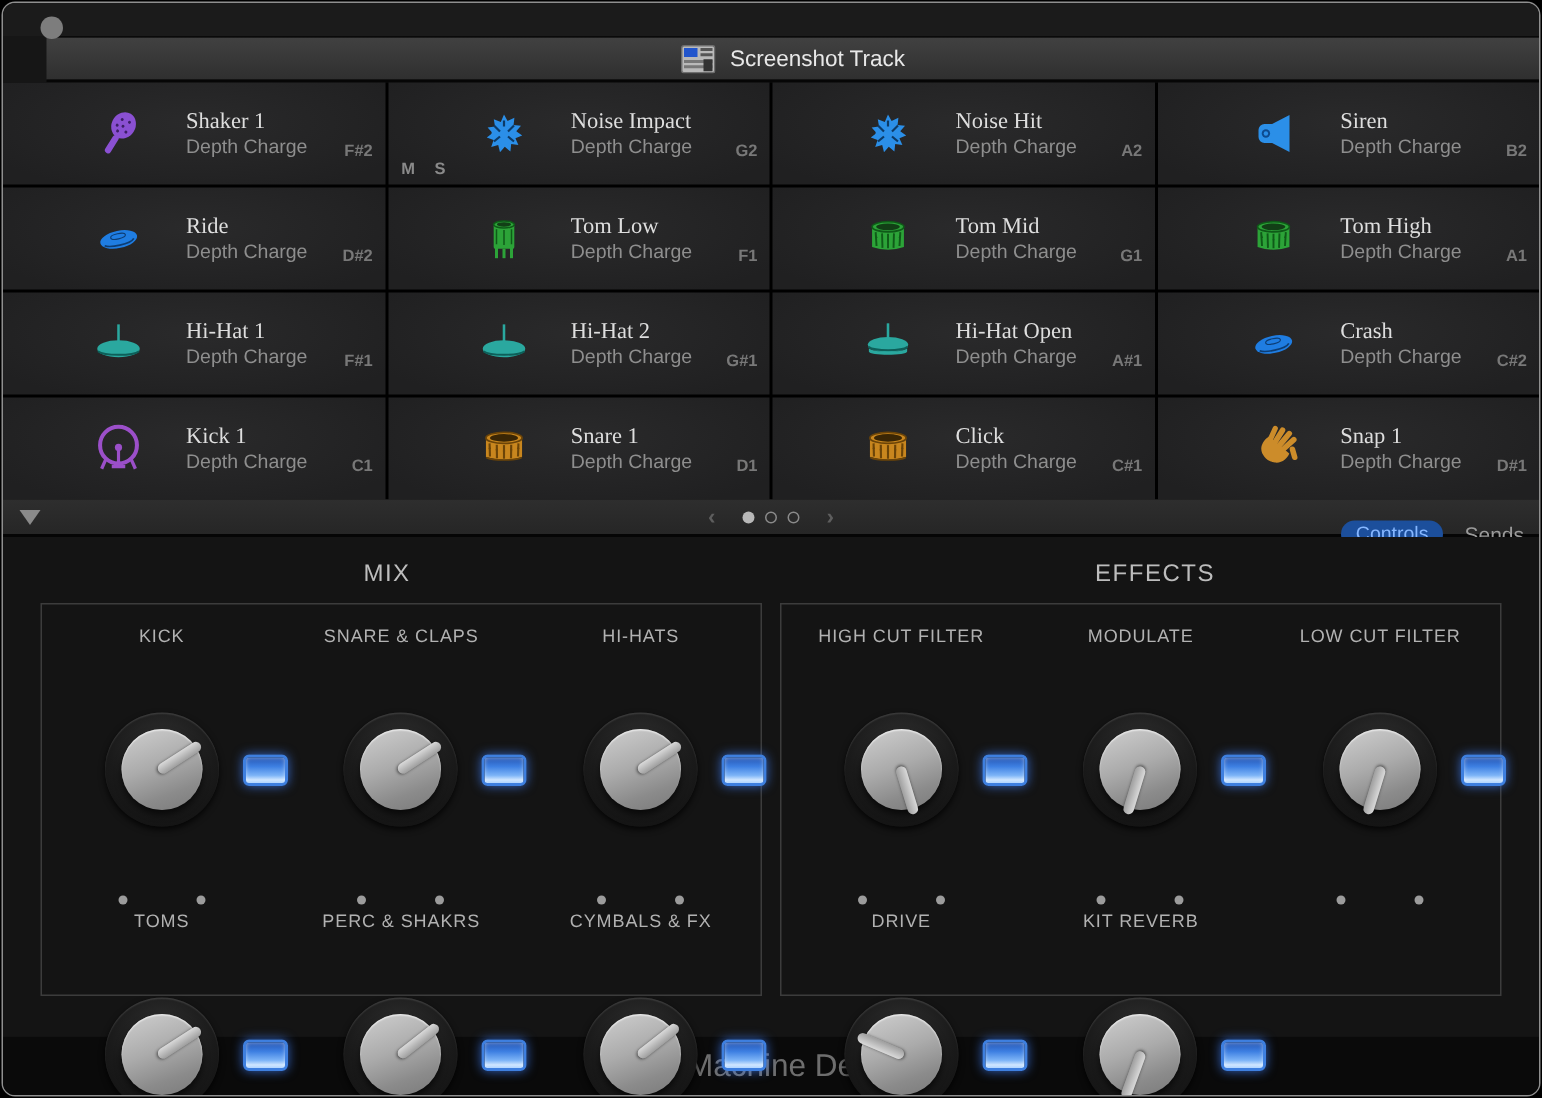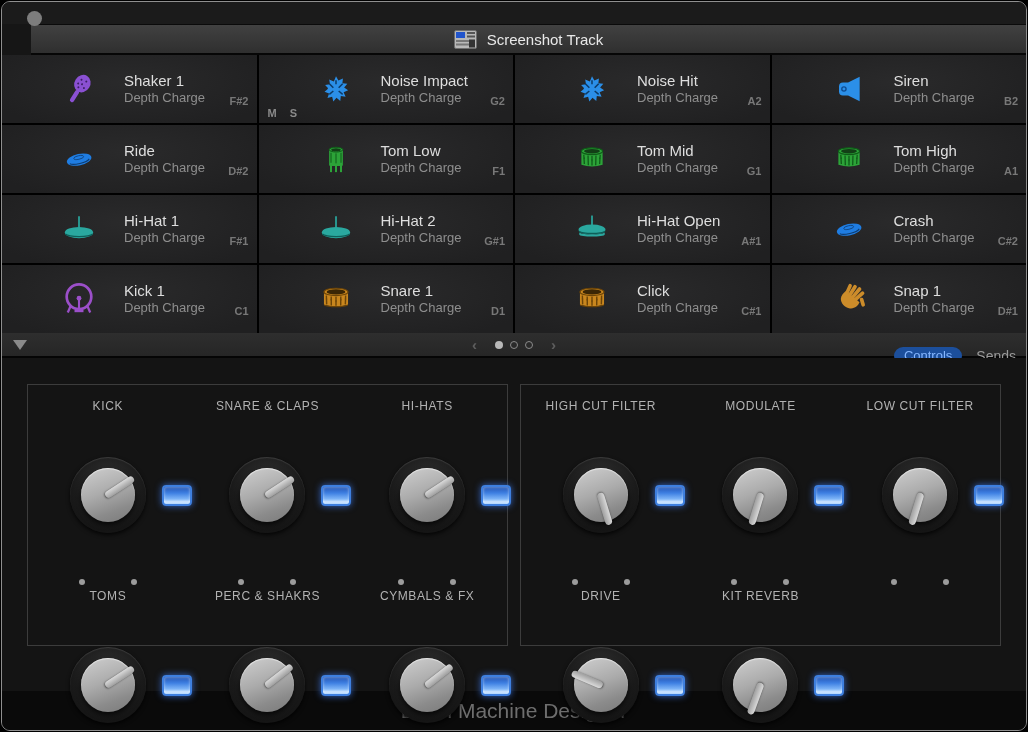--- a/index.html
+++ b/index.html
@@ -21,21 +21,21 @@
   .track-title { color:#e8e8e8; font-size:15px; }
 
   
   .pad-grid { flex:0 0 auto; height:278px; display:grid;
     grid-template-columns:repeat(4,1fr); grid-template-rows:repeat(4,1fr);
     gap:2px; background:#000; }
   .pad { position:relative; background:radial-gradient(ellipse at 50% 40%, #2a2a2b 0%, #202021 85%);
     display:flex; align-items:center; cursor:default; }
   .pad-icon { width:78px; margin-left:38px; display:flex; justify-content:center; flex:0 0 auto; }
   .pad-text { margin-left:6px; }
-  .pad-name { color:#dedede; font-size:15px; line-height:18px; }
+  .pad-name { color:#dedede; font-size:15px; line-height:18px;font-family:Liberation Serif, serif; }
   .pad-sub { color:#8e8e8e; font-size:13px; line-height:16px; }
   .pad-note { position:absolute; right:8px; bottom:16px; color:#787878; font-size:11px; font-weight:700; }
   .pad-ms { position:absolute; left:9px; bottom:4px; color:#8a8a8a; font-size:11px; font-weight:700; }
   .pad-ms span { margin-right:13px; }
 
   
   .subbar { height:25px; flex:0 0 auto; background:linear-gradient(#2e2e2e,#262626);
     border-bottom:2px solid #050505; position:relative; display:flex; align-items:center; }
   .disclosure { position:absolute; left:11px; top:7px; width:0; height:0;
     border-left:7px solid transparent; border-right:7px solid transparent; border-top:10px solid #8a8a8a; }
@@ -518,20 +518,24 @@
         </span>
       <span class="pager-chevron">›</span>
     </div>
     <div class="tab-area">
       <span class="tab-pill">Controls</span>
       <span class="tab-plain">Sends</span>
     </div>
   </div>
 
   <div class="main">
+    <div class="section-headers">
+      <div class="sec-head mix">MIX</div>
+      <div class="sec-head fx">EFFECTS</div>
+    </div>
     <div class="panels">
       <div class="panel" id="mix-panel">
   <div class="knob-group">
     <div class="knob-label">KICK</div>
     <div class="knob-wrap">
       <div class="knob-outer">
         <div class="knob-inner"></div>
         <div class="pointer-pivot">
                   <div class="pointer-arm" style="transform: rotate(57deg);"></div>
                 </div>

